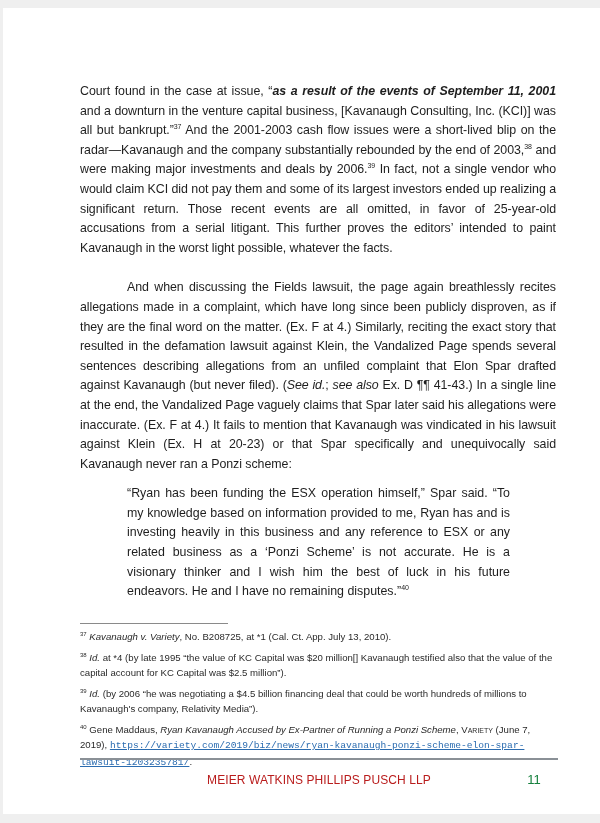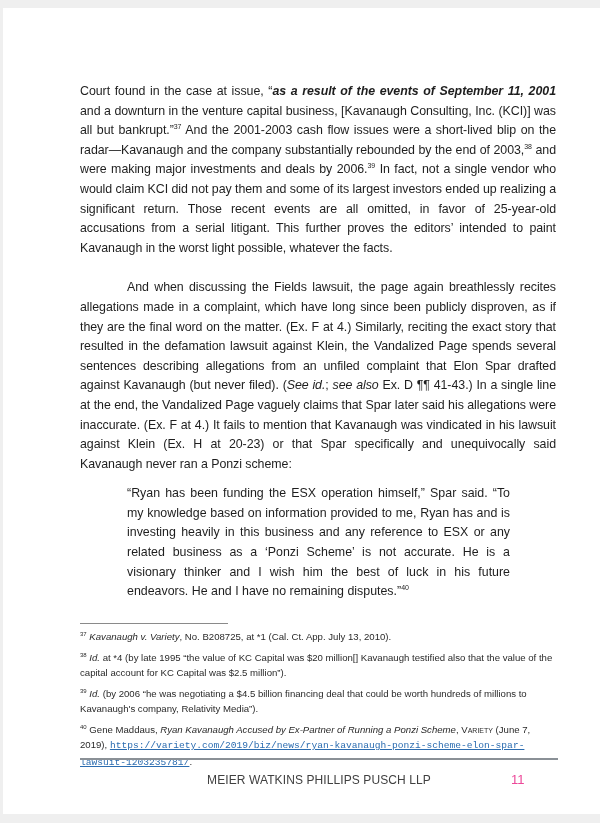--- a/index.html
+++ b/index.html
@@ -37,25 +37,25 @@
   }
   .fn { font-size: 9.6px; line-height: 15.5px; margin: 0 0 5px 0; color: #2a2a2a; }
   .fn sup { font-size: 6px; vertical-align: 4px; }
   .sc { font-variant: small-caps; }
   .link { color: #2b6cb0; text-decoration: underline; font-family: Liberation Mono, monospace; }
   .footer-rule {
     position: absolute; left: 77px; top: 750px; width: 478px; height: 1.5px; background: #8a9096;
   }
   .footer-firm {
     position: absolute; left: 77px; top: 765px; width: 478px; text-align: center;
-    font-size: 12px; color: #404040; letter-spacing: 0.1px;
+    font-size: 12px; color: #b91c1c; letter-spacing: 0.1px;
   }
   .page-number {
-    position: absolute; left: 508px; top: 764px; width: 46px; text-align: left;
-    font-size: 13px; color: #ec4899;
+    position: absolute; left: 508px; top: 764px; width: 46px; text-align: center;
+    font-size: 13px; color: #15803d;
   }
 </style>
 </head>
 <body>
 
 <div class="page">
   <div class="content">
     <p class="body"><span>Court found in the case at issue, “</span><span class="bi">as a result of the events of September 11, 2001</span><span> and a downturn in the venture capital business, [Kavanaugh Consulting, Inc. (KCI)] was all but bankrupt.”</span><sup>37</sup><span> And the 2001-2003 cash flow issues were a short-lived blip on the radar—Kavanaugh and the company substantially rebounded by the end of 2003,</span><sup>38</sup><span> and were making major investments and deals by 2006.</span><sup>39</sup><span> In fact, not a single vendor who would claim KCI did not pay them and some of its largest investors ended up realizing a significant return. Those recent events are all omitted, in favor of 25-year-old accusations from a serial litigant. This further proves the editors’ intended to paint Kavanaugh in the worst light possible, whatever the facts.</span></p>
 
     <p class="body indent"><span>And when discussing the Fields lawsuit, the page again breathlessly recites allegations made in a complaint, which have long since been publicly disproven, as if they are the final word on the matter. (Ex. F at 4.) Similarly, reciting the exact story that resulted in the defamation lawsuit against Klein, the Vandalized Page spends several sentences describing allegations from an unfiled complaint that Elon Spar drafted against Kavanaugh (but never filed). (</span><span class="it">See id.</span><span>; </span><span class="it">see also</span><span> Ex. D ¶¶ 41-43.) In a single line at the end, the Vandalized Page vaguely claims that Spar later said his allegations were inaccurate. (Ex. F at 4.) It fails to mention that Kavanaugh was vindicated in his lawsuit against Klein (Ex. H at 20-23) or that Spar specifically and unequivocally said Kavanaugh never ran a Ponzi scheme:</span></p>

